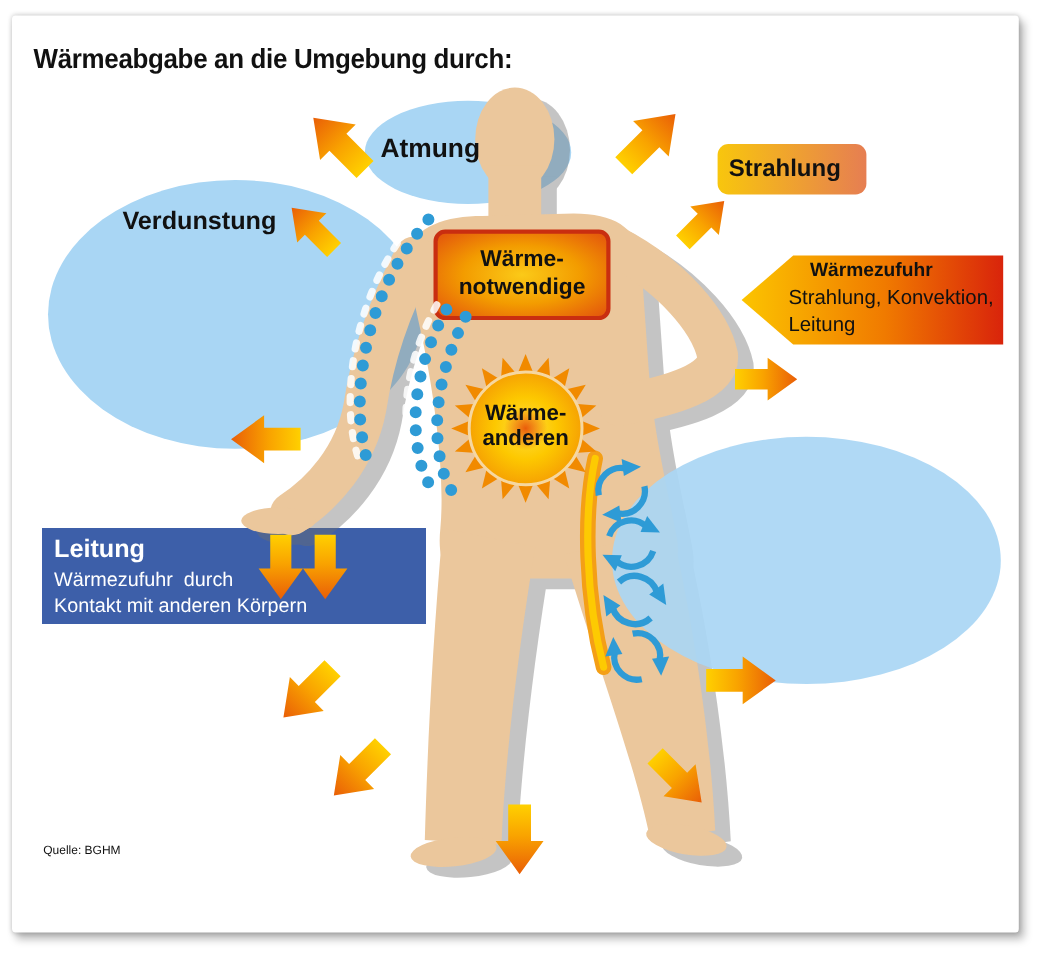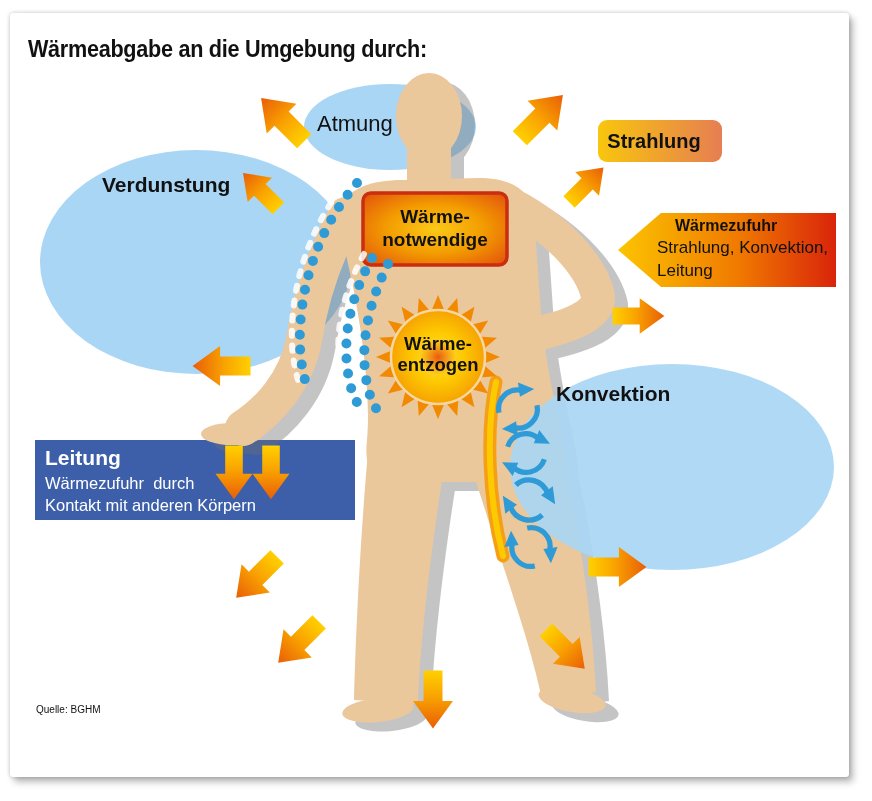--- a/index.html
+++ b/index.html
@@ -3,21 +3,21 @@
 <meta charset="utf-8">
 <style>
   html,body{margin:0;padding:0;background:#fff;}
   body{width:872px;height:801px;position:relative;font-family:"Liberation Sans",sans-serif;overflow:hidden;}
   .card{position:absolute;left:10px;top:13px;width:839px;height:764px;background:#fff;
         border-radius:3px;box-shadow:0 0 4px rgba(0,0,0,.22), 4px 5px 7px rgba(0,0,0,.28);z-index:0;}
   svg.scene{position:absolute;left:0;top:0;z-index:1;}
   .txt{position:absolute;z-index:2;color:#111;}
   .pagetitle{left:28px;top:36px;font-size:23px;font-weight:bold;letter-spacing:-.3px;
              transform:scaleX(.94);transform-origin:left top;white-space:nowrap;}
-  .atmung{left:317px;top:111px;font-size:22px;font-weight:normal;}
+  .atmung{left:317px;top:111px;font-size:22px;font-weight:bold;}
   .blk h3{margin:0 0 3px 0;font-size:21px;font-weight:bold;}
   .blk .bd{font-size:16.5px;line-height:22px;white-space:pre-wrap;}
   .verd{left:102px;top:173px;}
   .konv{left:556px;top:382px;}
   .konv .bd{font-size:16px;line-height:21.5px;}
   .strahlung{left:598px;top:120px;width:112px;height:42px;display:flex;align-items:center;justify-content:center;
              font-size:20px;font-weight:bold;}
   .wsp{left:363px;top:193px;width:144px;height:72px;display:flex;flex-direction:column;align-items:center;justify-content:center;
        font-size:19px;font-weight:bold;line-height:1.2;}
   .wbl{left:378px;top:333px;width:120px;display:flex;flex-direction:column;align-items:center;
@@ -182,25 +182,24 @@
 </div>
 
 <div class="txt wzu">
   <h3>Wärmezufuhr</h3>
   <div class="bd">Strahlung, Konvektion,
 Leitung</div>
 </div>
 
 <div class="txt wbl">
   <span>Wärme-</span>
-  <span>entzogen</span>
+  <span>anderen</span>
 </div>
 
 <div class="txt blk konv">
-  <h3>Konvektion</h3>
 </div>
 
 <div class="txt leit">
   <h3>Leitung</h3>
   <div class="bd">Wärmezufuhr  durch
 Kontakt mit anderen Körpern</div>
 </div>
 
 <div class="txt quelle">Quelle: BGHM</div>
 

